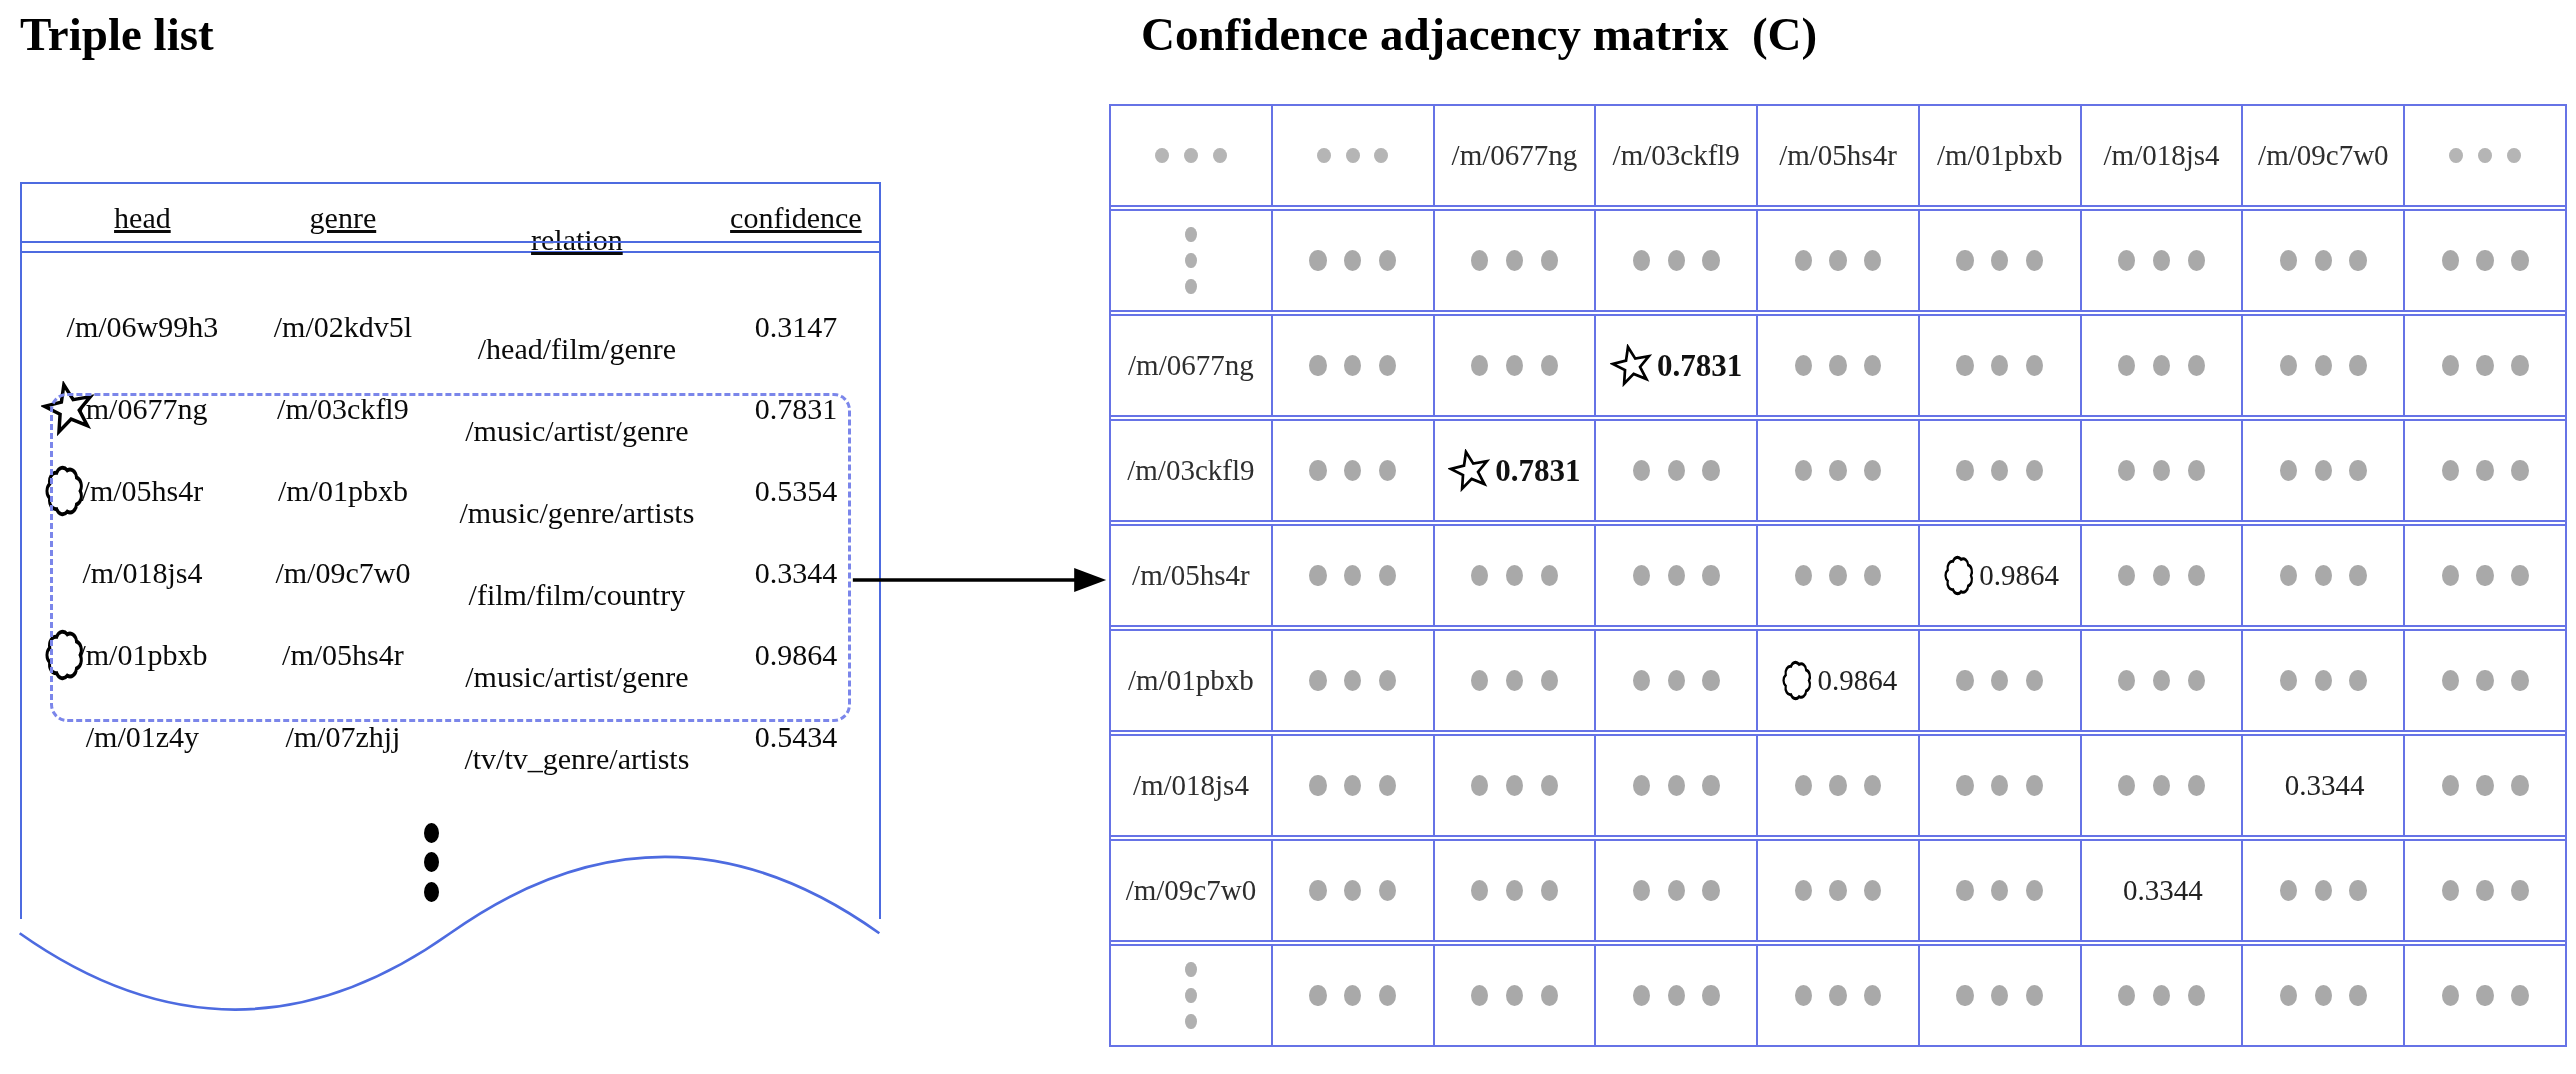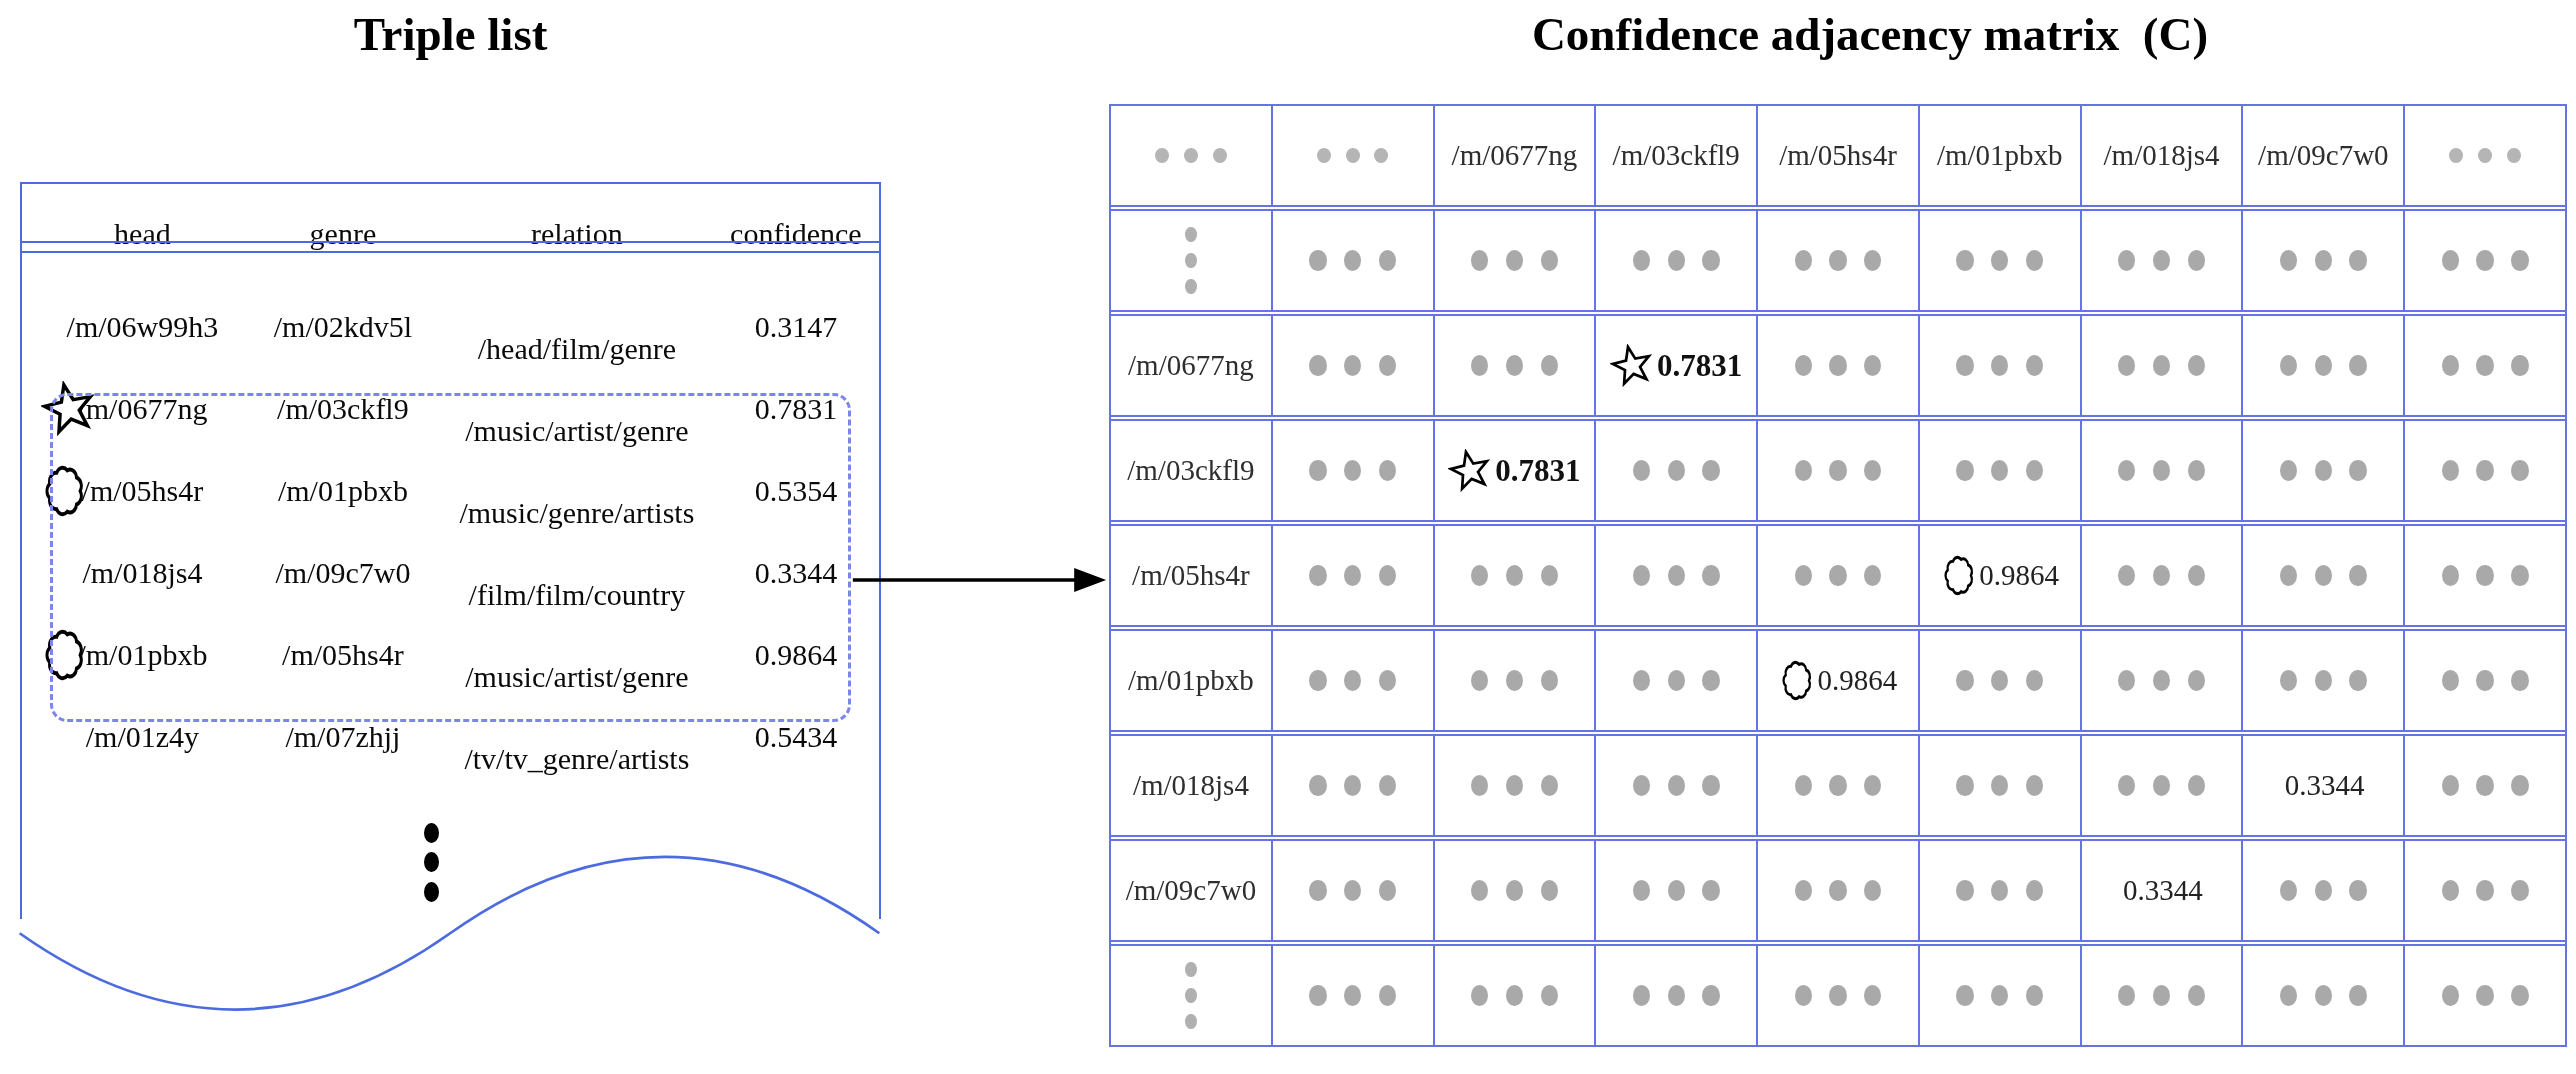--- a/index.html
+++ b/index.html
@@ -1,29 +1,30 @@
 <!DOCTYPE html>
 <html style="font-size:10.7px"><head>
 <meta charset="utf-8">
 <style>
   html,body{margin:0;padding:0;background:#fff;}
   #canvas{
     position:relative; width:2576px; height:1075px; background:#ffffff; overflow:hidden;
     font-family:"Liberation Serif","DejaVu Serif",serif; color:#0a0a0a;
   }
   *{box-sizing:border-box;}
-  .ttl{position:absolute; top:6.7px; text-align:center; font-weight:bold; font-size:47px; color:#000; white-space:pre;}
+  .ttl{position:absolute; top:6.7px; text-align:left; font-weight:bold; font-size:47px; color:#000; white-space:pre;}
   #left-title{left:20px; width:861px;}
   #right-title{left:1141px; width:1458px;}
 
   
   #lheader{
     position:absolute; left:20px; top:182px; width:861px; height:71px;
-    border:2.7px solid #4d6be0; display:flex; align-items:flex-end; padding-left:13.4px;
+    border:2.7px solid #4d6be0; display:flex; align-items:center; padding-left:13.4px;
     font-size:30px;
+    text-decoration:underline;
   }
   #lbody{
     position:absolute; left:20px; top:241px; width:861px; height:678px;
     border-left:2.7px solid #4d6be0; border-right:2.7px solid #4d6be0; border-top:2.7px solid #4d6be0;
     padding:43px 0 0 13.4px;
   }
   .lrow{height:82px; display:flex; align-items:center; position:relative;}
   .lcol{display:inline-block; text-align:center; font-size:30px;}
   .c0{width:214px;} .c1{width:187px;} .c2{width:281px;margin-top:44px;} .c3{width:157px;}
   .l-icon{position:absolute; left:5.3px; top:50%; transform:translateY(-50%); line-height:0;}

